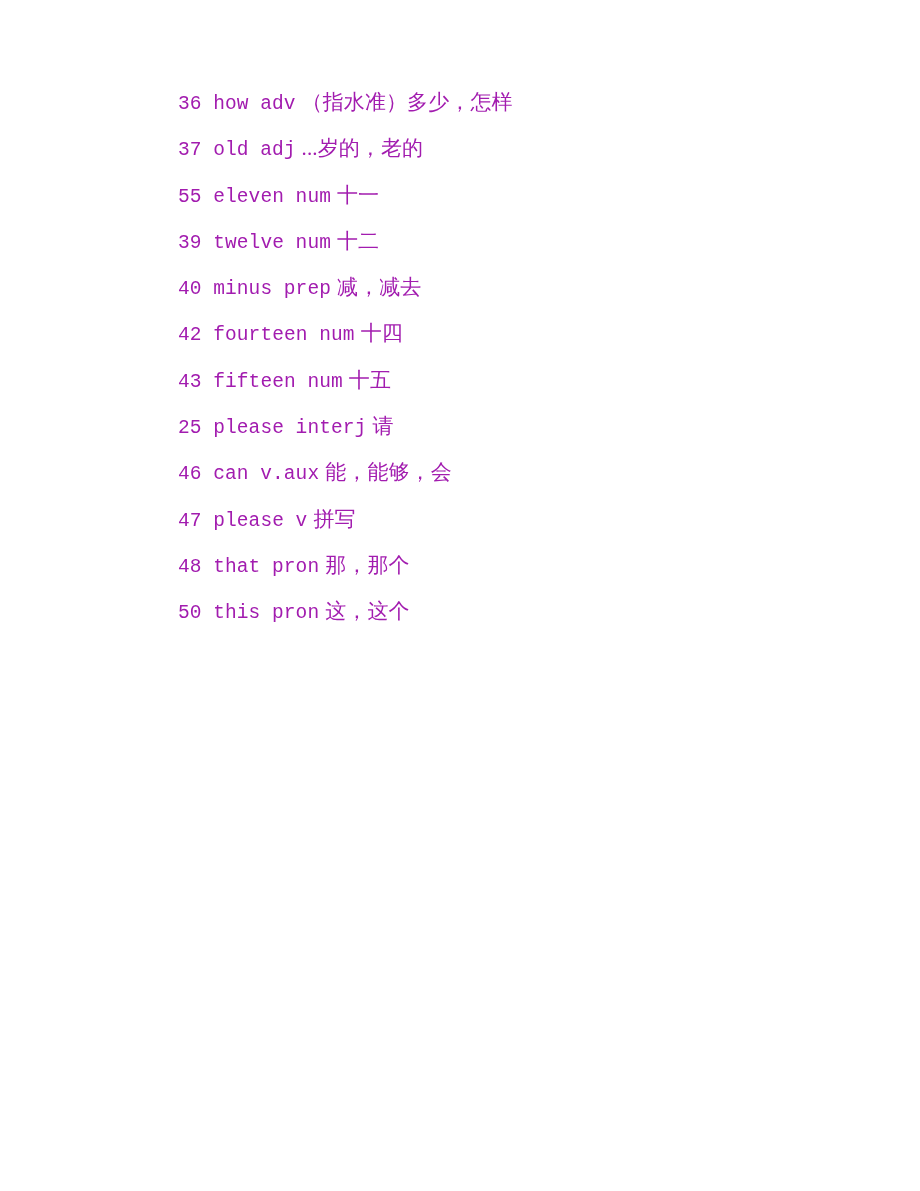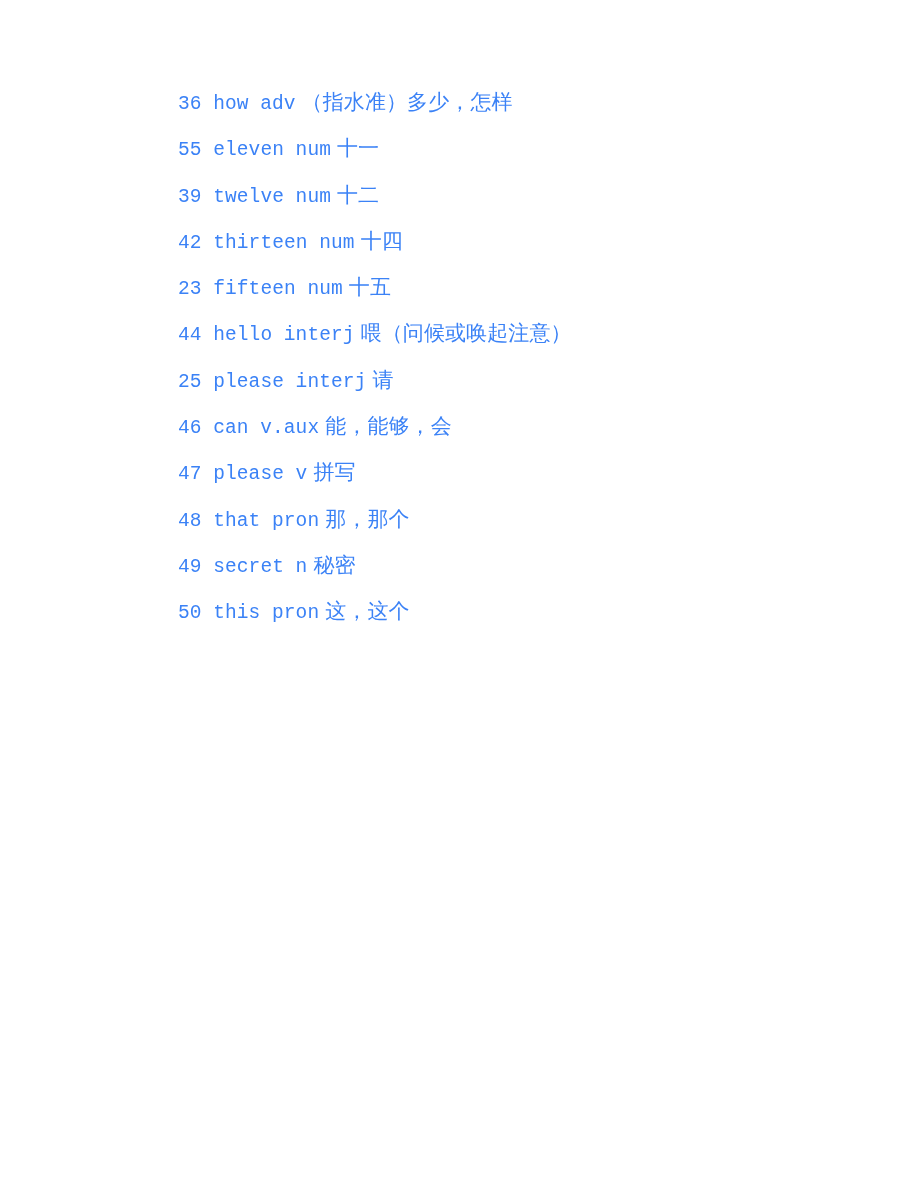--- a/index.html
+++ b/index.html
@@ -18,21 +18,21 @@
   .entry-list {
     position: absolute;
     left: 178px;
     top: 89px;
     right: 40px;
   }
   .entry {
     height: 46.3px;
     line-height: 27px;
     white-space: nowrap;
-    color: #3b82f6;
+    color: #a21caf;
     font-family: "Liberation Mono", "DejaVu Sans Mono", monospace;
     font-size: 19.5px;
     letter-spacing: 0.1px;
   }
   .num {
     font-family: "Liberation Mono", "DejaVu Sans Mono", monospace;
     font-size: 19.5px;
   }
   .word {
     font-family: "Liberation Mono", "DejaVu Sans Mono", monospace;
@@ -54,25 +54,25 @@
     display: inline-block;
     width: 6px;
   }
 </style>
 </head>
 <body>
 
 <div class="page">
   <div class="entry-list" id="entry-list">
       <div class="entry"><span class="num">36</span><span class="sp"></span><span class="word">how</span><span class="sp"></span><span class="pos">adv</span><span class="sp-gloss"></span><span class="gloss">（指水准）多少，怎样</span></div>
+      <div class="entry"><span class="num">37</span><span class="sp"></span><span class="word">old</span><span class="sp"></span><span class="pos">adj</span><span class="sp-gloss"></span><span class="gloss">...岁的，老的</span></div>
       <div class="entry"><span class="num">55</span><span class="sp"></span><span class="word">eleven</span><span class="sp"></span><span class="pos">num</span><span class="sp-gloss"></span><span class="gloss">十一</span></div>
       <div class="entry"><span class="num">39</span><span class="sp"></span><span class="word">twelve</span><span class="sp"></span><span class="pos">num</span><span class="sp-gloss"></span><span class="gloss">十二</span></div>
-      <div class="entry"><span class="num">42</span><span class="sp"></span><span class="word">thirteen</span><span class="sp"></span><span class="pos">num</span><span class="sp-gloss"></span><span class="gloss">十四</span></div>
-      <div class="entry"><span class="num">23</span><span class="sp"></span><span class="word">fifteen</span><span class="sp"></span><span class="pos">num</span><span class="sp-gloss"></span><span class="gloss">十五</span></div>
-      <div class="entry"><span class="num">44</span><span class="sp"></span><span class="word">hello</span><span class="sp"></span><span class="pos">interj</span><span class="sp-gloss"></span><span class="gloss">喂（问候或唤起注意）</span></div>
+      <div class="entry"><span class="num">40</span><span class="sp"></span><span class="word">minus</span><span class="sp"></span><span class="pos">prep</span><span class="sp-gloss"></span><span class="gloss">减，减去</span></div>
+      <div class="entry"><span class="num">42</span><span class="sp"></span><span class="word">fourteen</span><span class="sp"></span><span class="pos">num</span><span class="sp-gloss"></span><span class="gloss">十四</span></div>
+      <div class="entry"><span class="num">43</span><span class="sp"></span><span class="word">fifteen</span><span class="sp"></span><span class="pos">num</span><span class="sp-gloss"></span><span class="gloss">十五</span></div>
       <div class="entry"><span class="num">25</span><span class="sp"></span><span class="word">please</span><span class="sp"></span><span class="pos">interj</span><span class="sp-gloss"></span><span class="gloss">请</span></div>
       <div class="entry"><span class="num">46</span><span class="sp"></span><span class="word">can</span><span class="sp"></span><span class="pos">v.aux</span><span class="sp-gloss"></span><span class="gloss">能，能够，会</span></div>
       <div class="entry"><span class="num">47</span><span class="sp"></span><span class="word">please</span><span class="sp"></span><span class="pos">v</span><span class="sp-gloss"></span><span class="gloss">拼写</span></div>
       <div class="entry"><span class="num">48</span><span class="sp"></span><span class="word">that</span><span class="sp"></span><span class="pos">pron</span><span class="sp-gloss"></span><span class="gloss">那，那个</span></div>
-      <div class="entry"><span class="num">49</span><span class="sp"></span><span class="word">secret</span><span class="sp"></span><span class="pos">n</span><span class="sp-gloss"></span><span class="gloss">秘密</span></div>
       <div class="entry"><span class="num">50</span><span class="sp"></span><span class="word">this</span><span class="sp"></span><span class="pos">pron</span><span class="sp-gloss"></span><span class="gloss">这，这个</span></div>
     </div>
 </div>
 
 </body></html>

